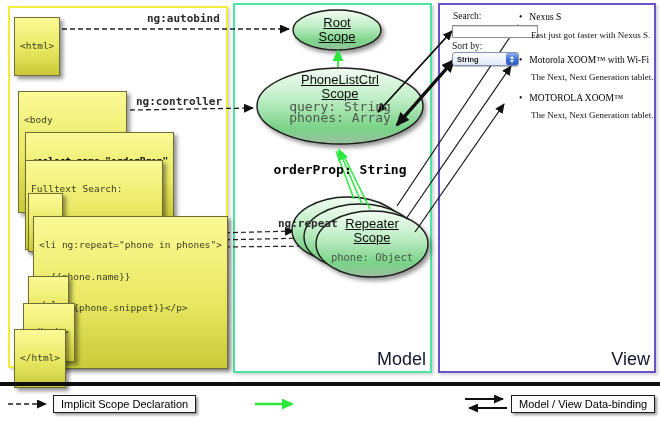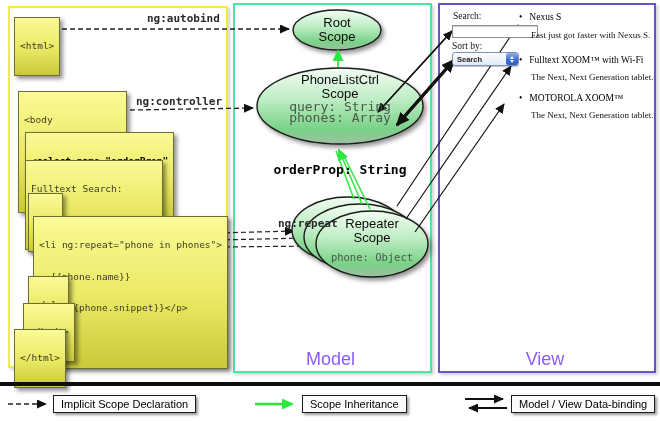--- a/index.html
+++ b/index.html
@@ -7,22 +7,22 @@
   #stage {
     position:relative; width:660px; height:421px; background:#fff;
     overflow:hidden; font-family:"Liberation Sans", sans-serif;
   }
   
   .panel { position:absolute; background:#fff; box-shadow:2px 2px 3px rgba(0,0,0,.18); z-index:1; }
   #template-panel { left:8px;  top:6px; width:220px; height:362px; border:2px solid #f2ec3a; }
   #model-panel    { left:233px; top:3px; width:199px; height:370px; border:2px solid #4ce6a2; }
   #view-panel     { left:438px; top:3px; width:218px; height:370px; border:2px solid #6a52cc; }
   .panel-title {
-    position:absolute; left:0; right:4px; bottom:2px; text-align:center;
-    font:18px/20px "Liberation Sans", sans-serif; color:#8b5cf6;
+    position:absolute; left:0; right:4px; bottom:2px; text-align:right;
+    font:18px/20px "Liberation Sans", sans-serif; color:#0f172a;
   }
   
   #arrow-layer { position:absolute; left:0; top:0; width:660px; height:421px; z-index:2; }
   
   .code-box {
     position:absolute; z-index:3; white-space:pre; width:max-content;
     background:linear-gradient(180deg,#fbfa96 0%,#e9e863 55%,#c9c93a 100%);
     border:1px solid #6d6d35; box-shadow:3px 3px 4px rgba(0,0,0,.42);
     padding:2px 5px; font:9.5px/10.5px "DejaVu Sans Mono", monospace; color:#3c3c22;
   }
@@ -35,21 +35,21 @@
   #box-li         { left:33px; top:216px; }
   #box-ul-close   { left:28px; top:276px; }
   #box-body-close { left:23px; top:303px; }
   #box-html-close { left:14px; top:329px; }
   
   .nglabel { position:absolute; z-index:3; font:bold 11px/12px "DejaVu Sans Mono", monospace; color:#2b2b2b;text-align:right; }
   #lbl-autobind   { left:147px; top:13px; }
   #lbl-controller { left:136px; top:96px; }
   #lbl-repeat     { left:238px; top:218px;margin-left:40px; }
   
-  .scope-title { position:absolute; z-index:4; text-align:center; font:13px/13.8px "Liberation Sans", sans-serif; color:#0a0a0a; }
+  .scope-title { position:absolute; z-index:4; text-align:center; font:13px/13.8px "Liberation Sans", sans-serif; color:#0a0a0a;text-decoration:underline; }
   .scope-props { position:absolute; z-index:4; text-align:center; font:13px/11.3px "DejaVu Sans Mono", monospace; color:#4b584b; }
   .scope-props .bold-prop { font-weight:bold; color:#000;margin-top:40px; }
   #root-title     { left:289px; top:16px;  width:96px; }
   #plc-title      { left:257px; top:73px;  width:166px; }
   #plc-props      { left:259px; top:101px; width:162px; }
   #repeater-title { left:312px; top:217px; width:120px; }
   #repeater-prop  { left:312px; top:252px; width:120px; font-size:10.5px; }
   
   .serif-label { position:absolute; z-index:3; font:9.5px/11px "Liberation Serif", serif; color:#111; }
   #search-label { left:453px; top:11px;text-align:right; }
@@ -217,41 +217,40 @@
   <div class="scope-title" id="repeater-title">
     <div>Repeater</div>
     <div>Scope</div>
   </div>
   <div class="scope-props" id="repeater-prop">phone: Object</div>
 
   <div class="serif-label" id="search-label">Search:</div>
   <input id="search-input" readonly="" value="" style="">
   <div class="serif-label" id="sort-label">Sort by:</div>
   <div id="sort-select">
-    <span class="val">Search</span>
+    <span class="val">String</span>
     <span class="stepper">
         <span class="tri-up"></span>
         <span class="tri-down"></span>
       </span>
   </div>
 
   <div class="phone-item" id="phone-item-0">
     <span>•</span>
     <span>Nexus S</span>
   </div>
   <div class="phone-desc" id="phone-desc-0">Fast just got faster with Nexus S.</div>
   <div class="phone-item" id="phone-item-1">
     <span>•</span>
-    <span>Fulltext XOOM™ with Wi-Fi</span>
+    <span>Motorola XOOM™ with Wi-Fi</span>
   </div>
   <div class="phone-desc" id="phone-desc-1">The Next, Next Generation tablet.</div>
   <div class="phone-item" id="phone-item-2">
     <span>•</span>
     <span>MOTOROLA XOOM™</span>
   </div>
   <div class="phone-desc" id="phone-desc-2">The Next, Next Generation tablet.</div>
 
   <div id="separator"></div>
   <div class="legend-box" id="legend-implicit-label">Implicit Scope Declaration</div>
-  <div class="legend-box" id="legend-inheritance-label">Scope Inheritance</div>
   <div class="legend-box" id="legend-databinding-label">Model / View Data-binding</div>
 
 </div>
 
 </body></html>

